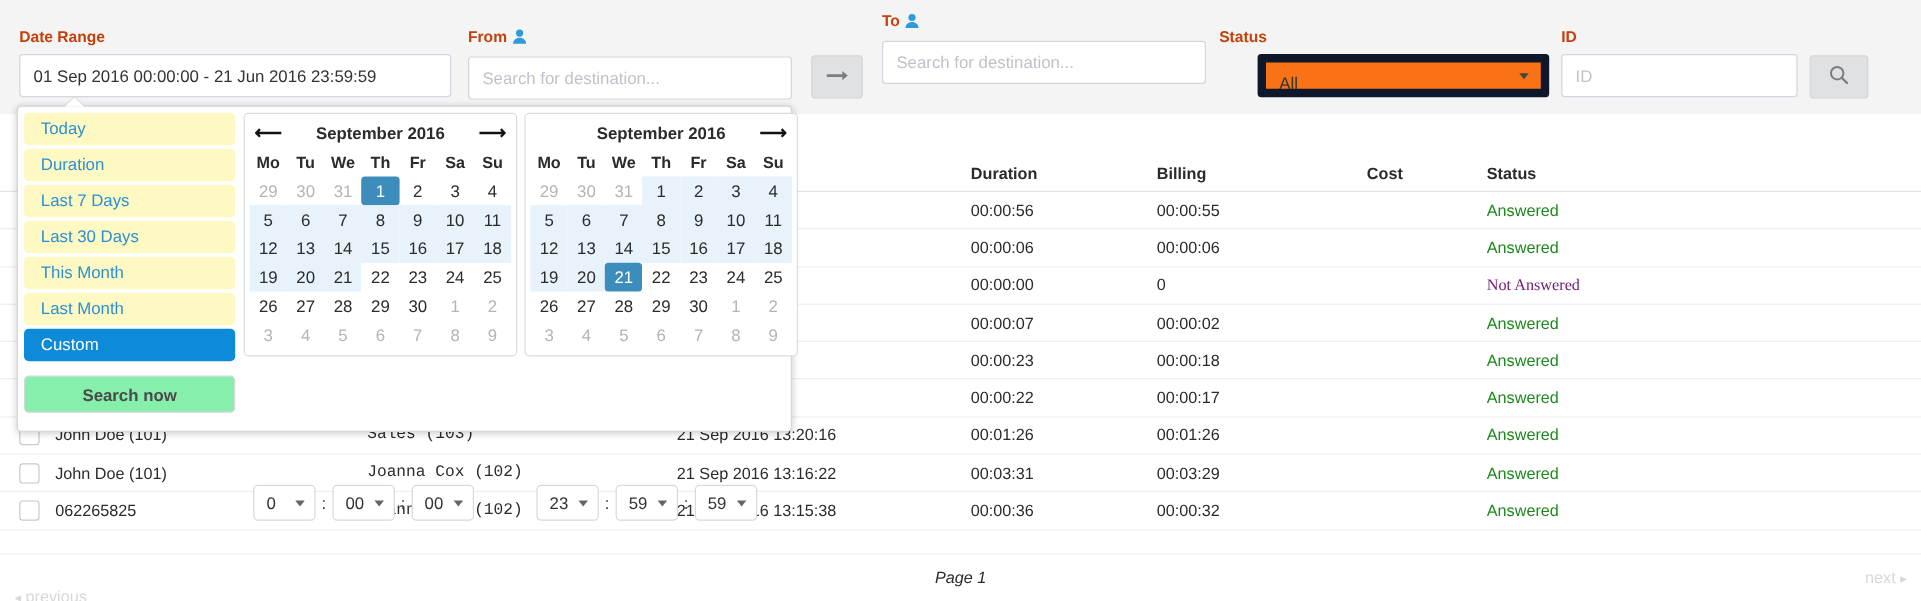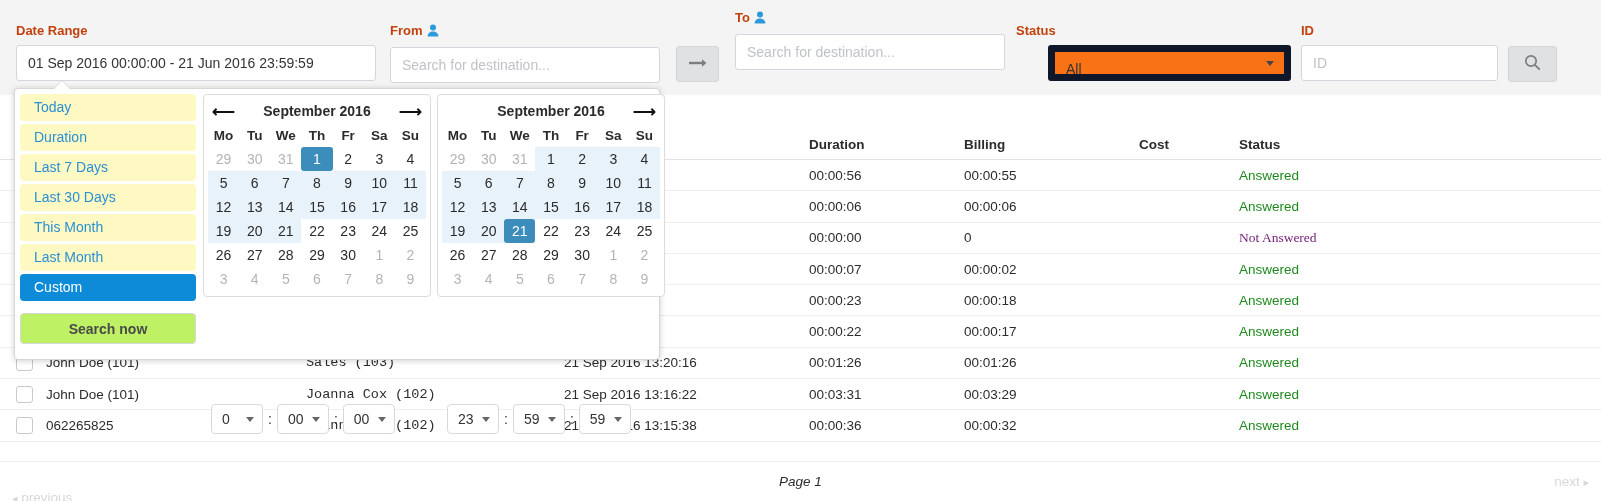--- a/index.html
+++ b/index.html
@@ -94,21 +94,21 @@
   .range-item {
     display: block; height: 27px; line-height: 27px;
     background: #fef9c3; color: #2a90d4;
     padding-left: 14px; font-size: 14px;
     border-radius: 4px; margin-bottom: 3px;
     white-space: nowrap;
   }
   .range-item.active { background: #0d8bd9; color: #ffffff; }
   .search-now {
     margin-top: 12px; height: 31px; line-height: 31px;
-    background: #bef264; border: 1px solid #d4d6d8;
+    background: #86efac; border: 1px solid #d4d6d8;
     border-radius: 4px; text-align: center;
     font-size: 14px; color: #4a4a4a; font-weight: 700;
   }
 
   .cal-wrap {
     position: absolute; top: 5px;
     width: 228px;
     border: 1px solid #dcdcdc; border-radius: 4px;
     background: #fff; padding: 4px 4px 5px 4px;
   }

